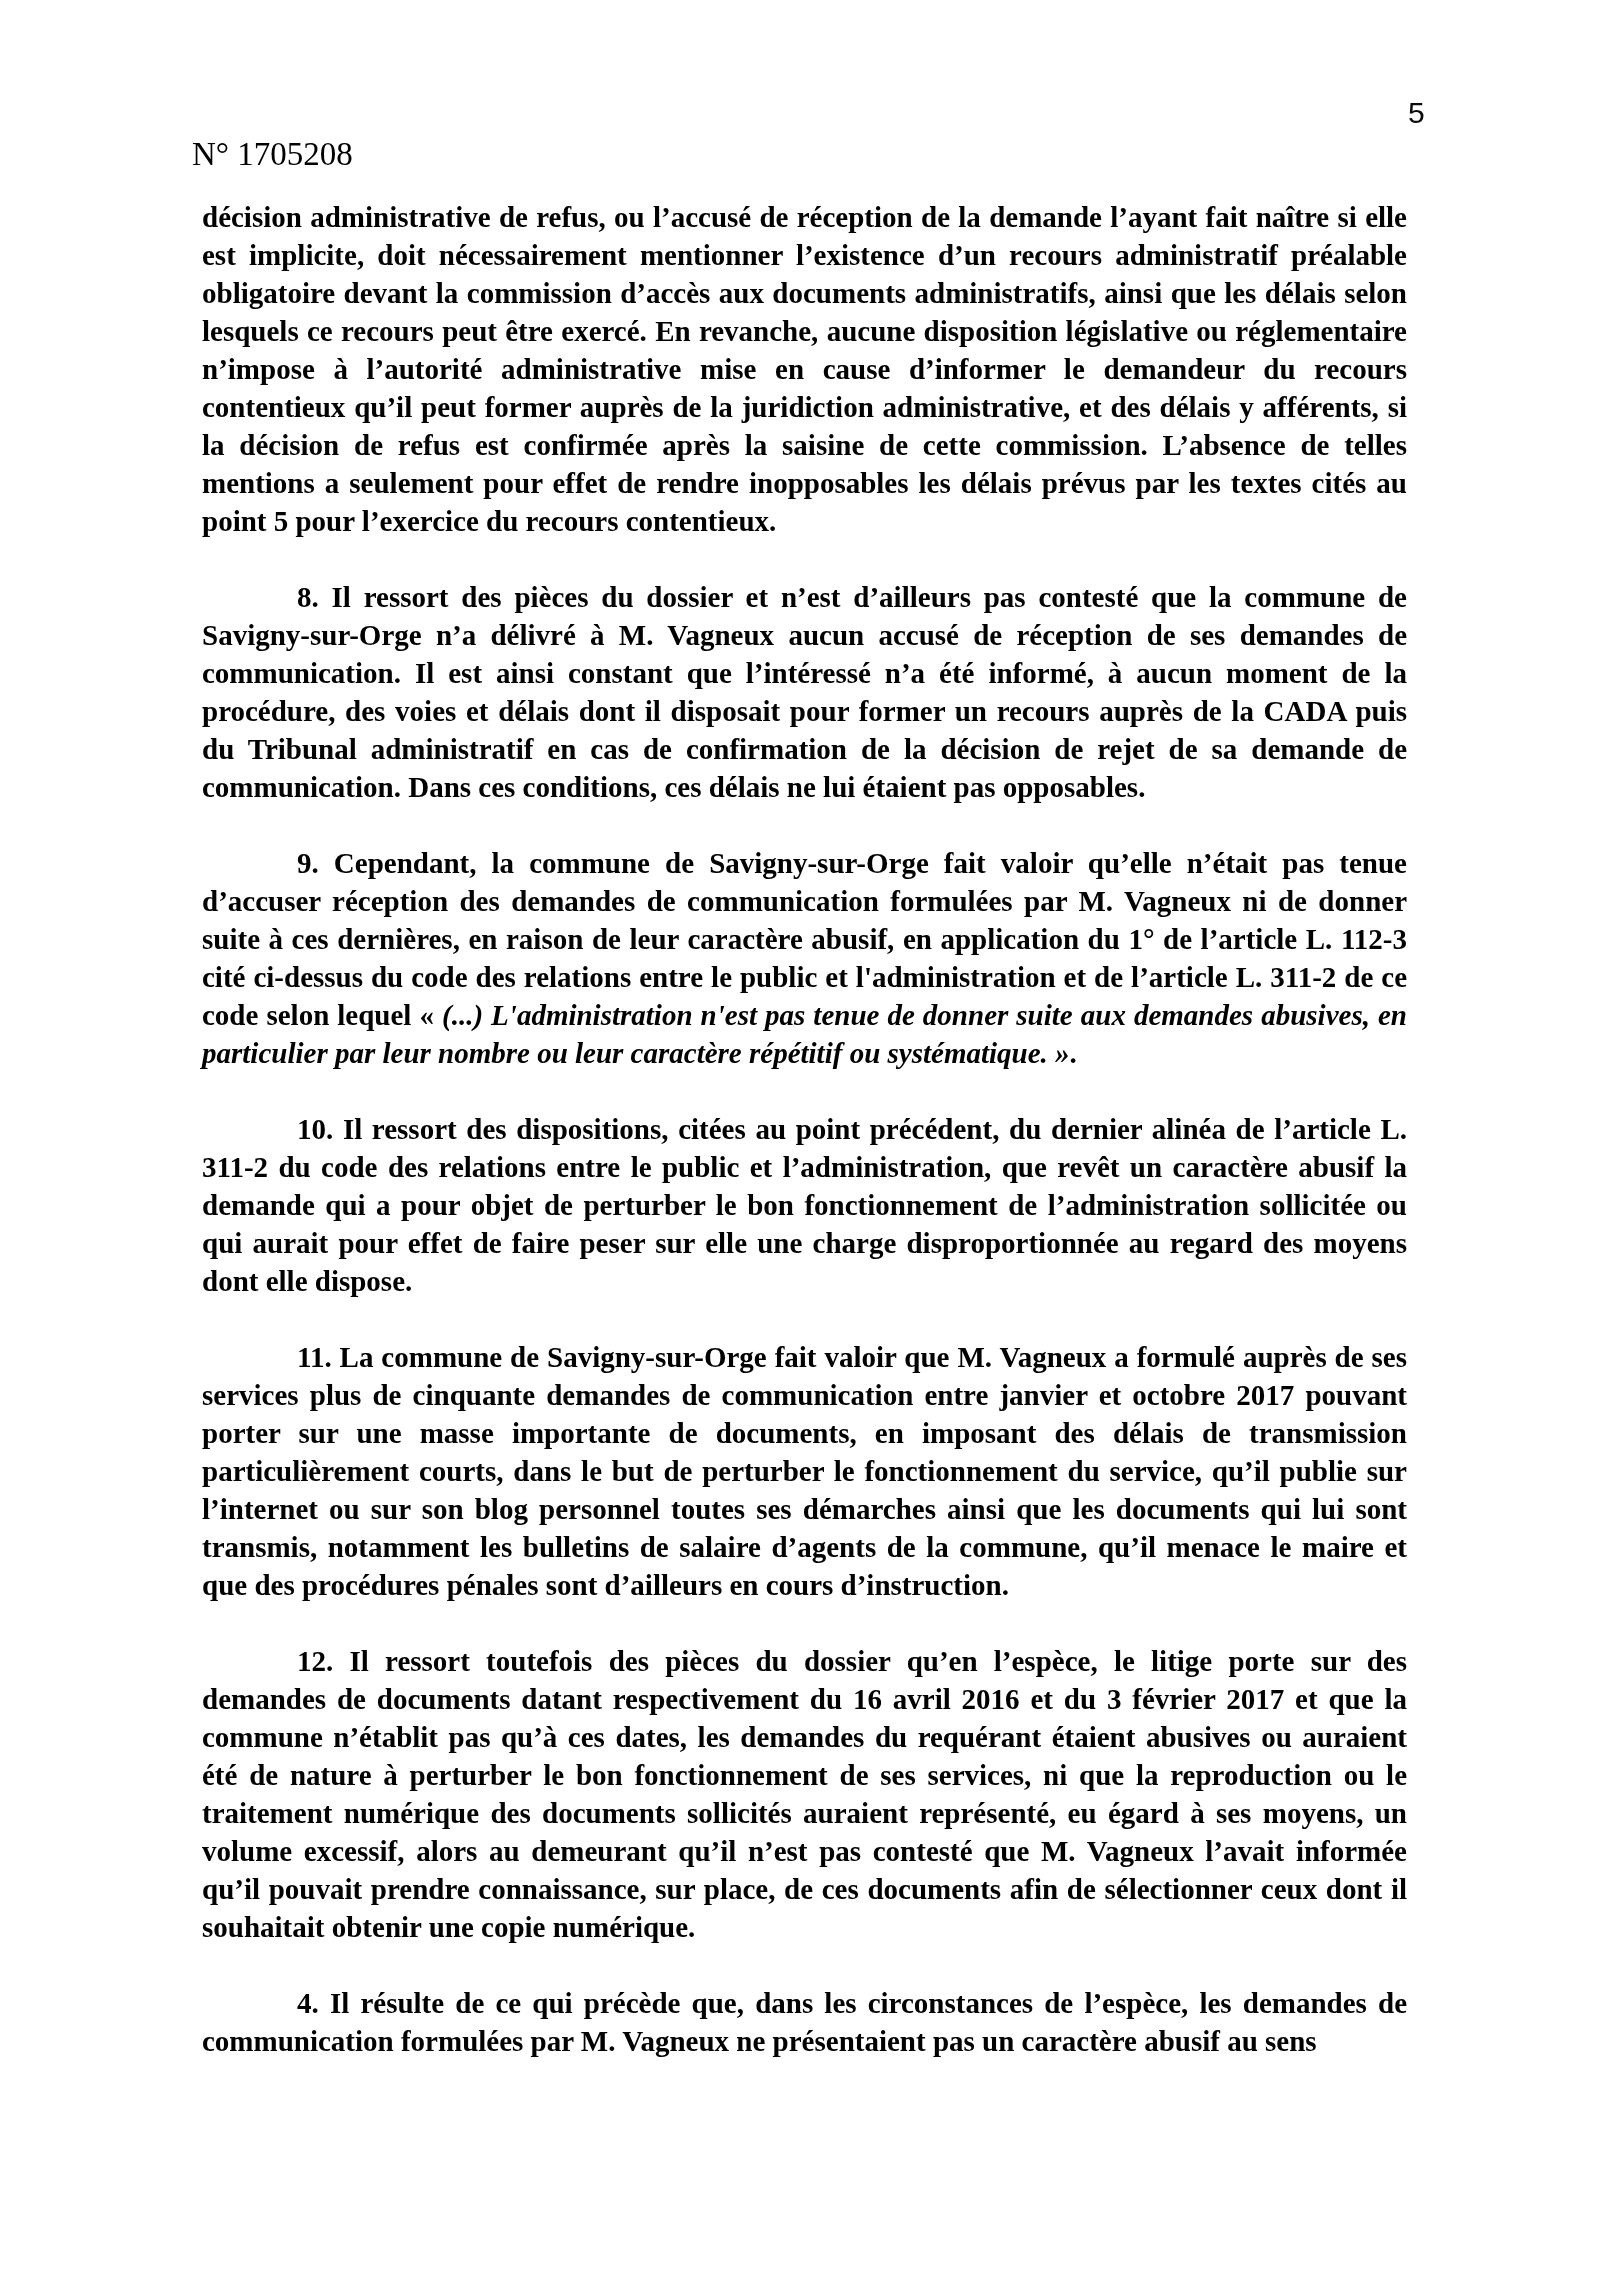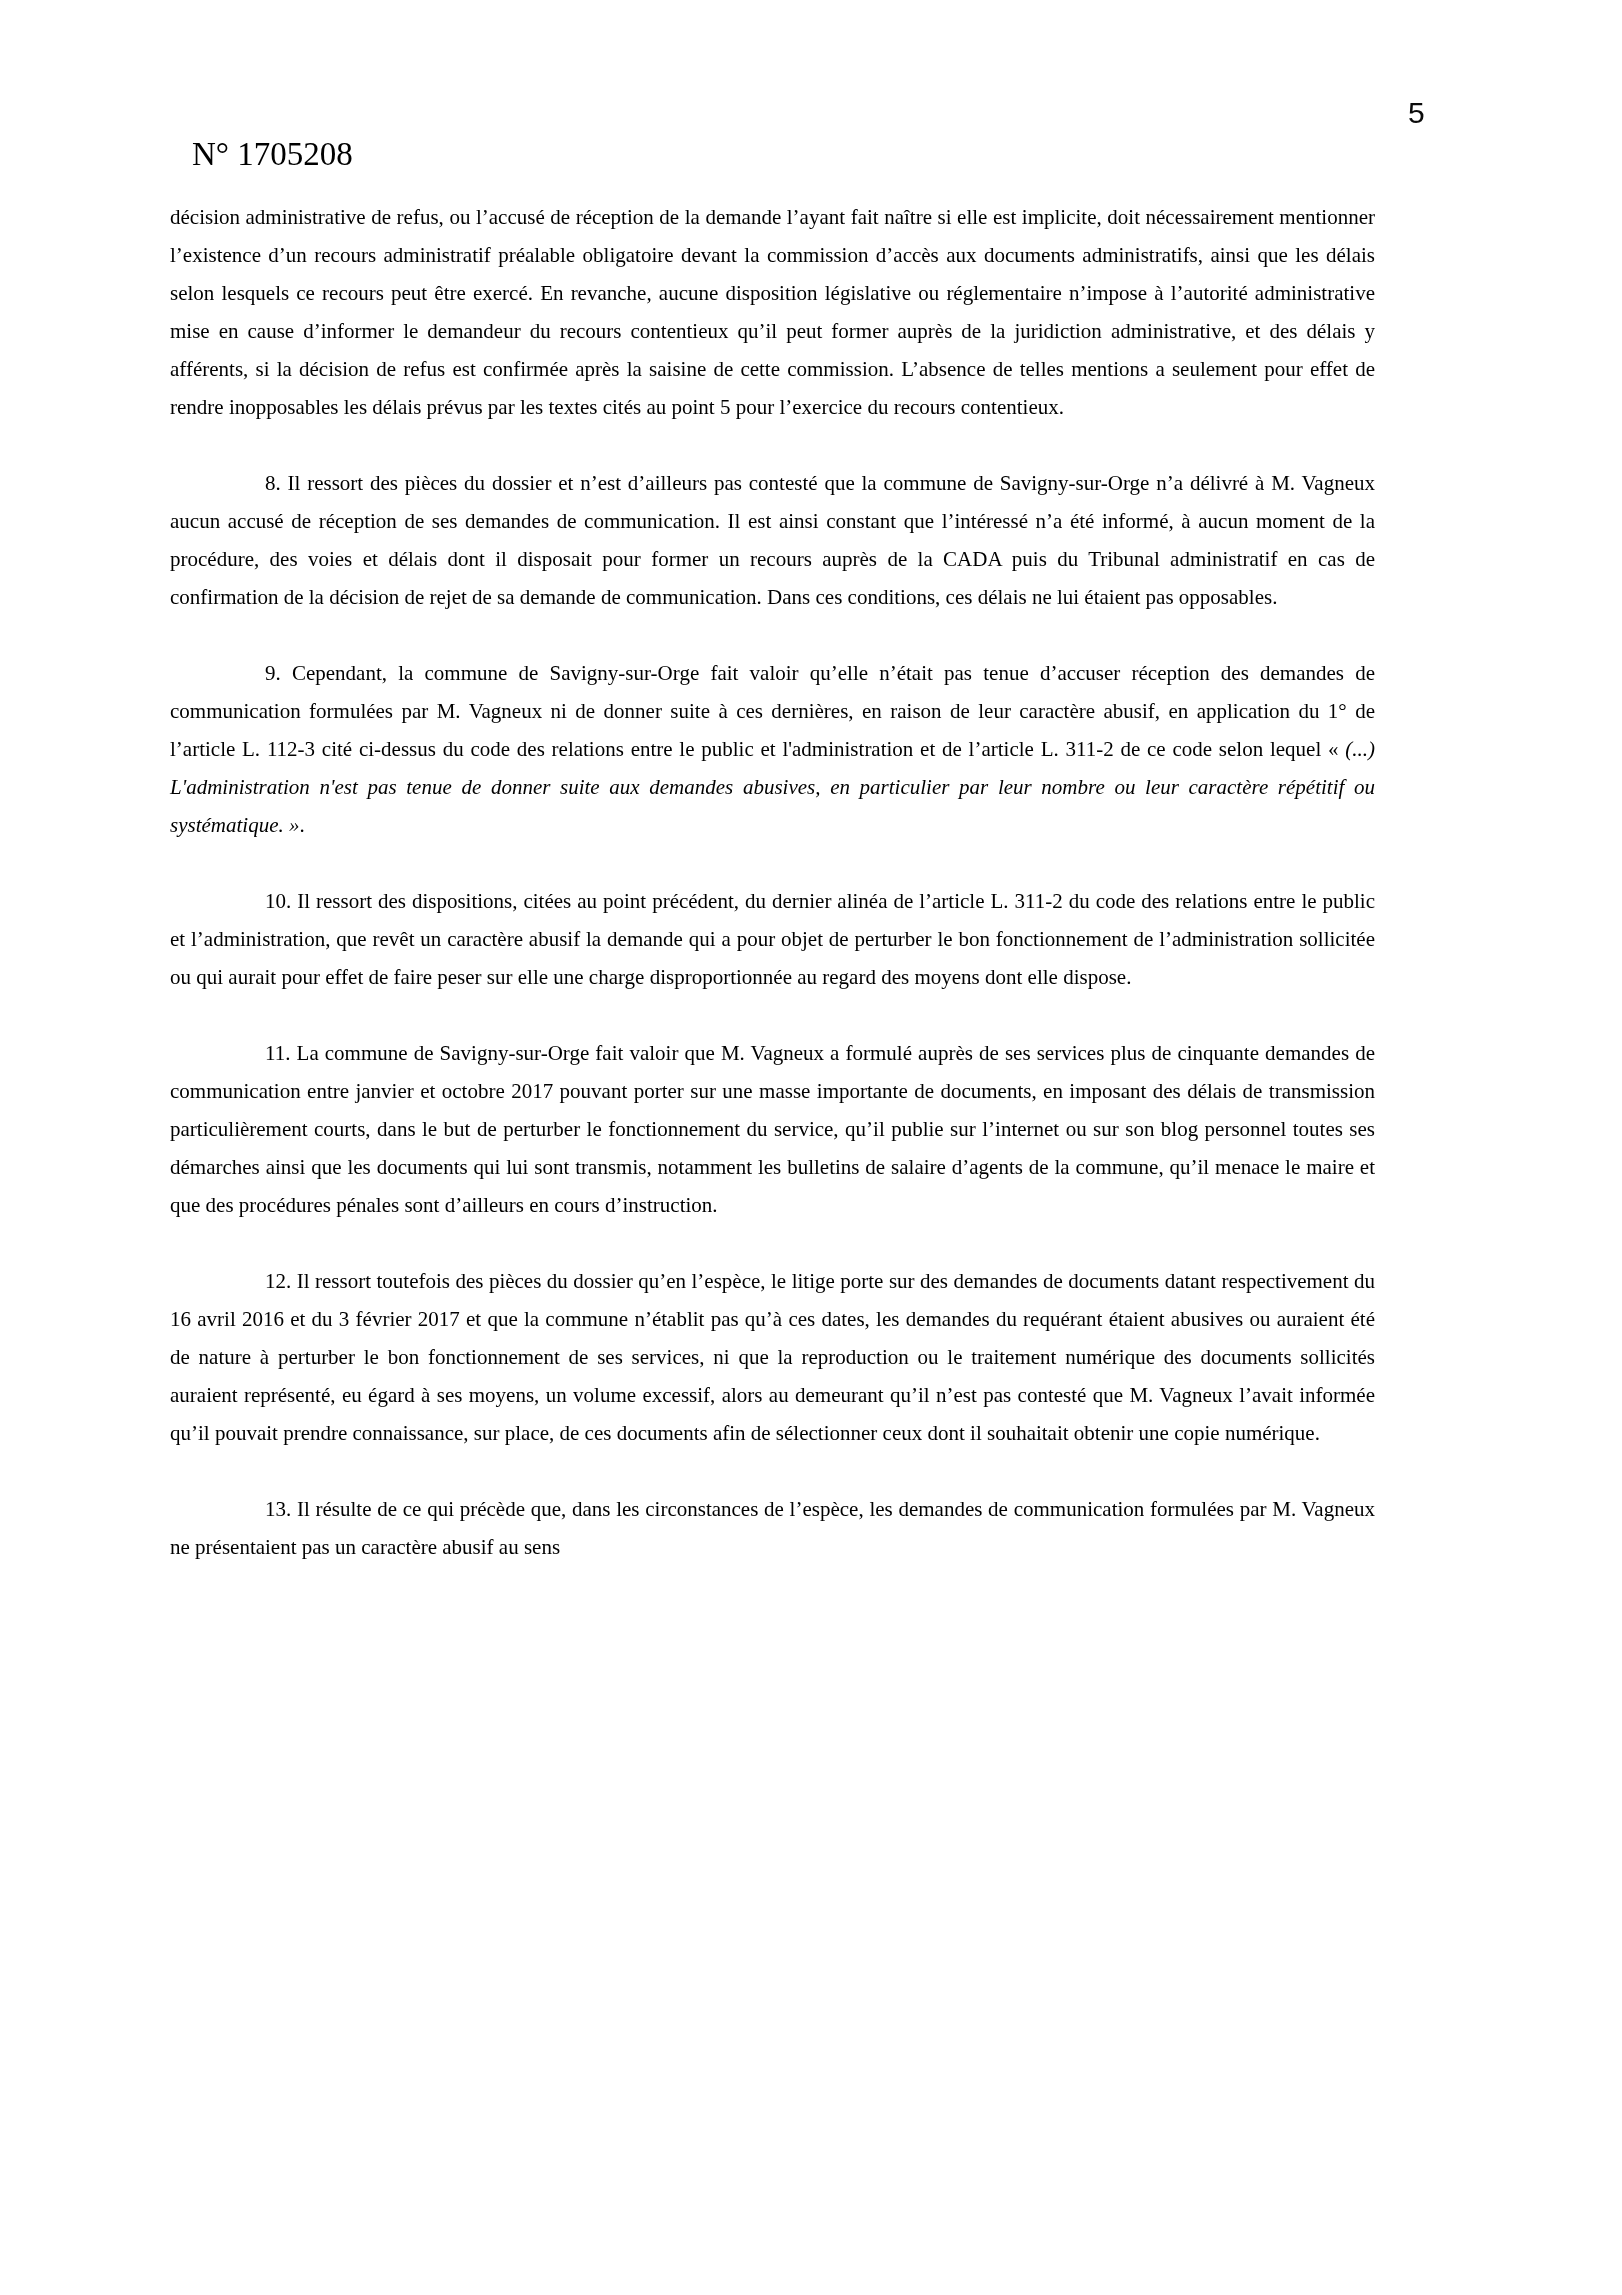--- a/index.html
+++ b/index.html
@@ -34,28 +34,29 @@
     left: 192px;
     top: 135px;
     font-family: "Liberation Serif", serif;
     font-size: 33px;
     line-height: 38px;
     color: #000000;
     white-space: nowrap;
   }
   .document-body {
     position: absolute;
-    left: 170px;
+    left: 202px;
     top: 198px;
     width: 1205px;
     font-family: "Liberation Serif", serif;
-    font-size: 21px;
+    font-size: 29px;
     line-height: 38px;
     text-align: justify;
     color: #000000;
+    font-weight: bold;
   }
   .document-body p.para {
     margin: 0 0 38px 0;
     padding: 0;
   }
   .document-body p.para.indent {
     text-indent: 95px;
   }
   .italic {
     font-style: italic;
@@ -67,16 +68,16 @@
 <div class="page">
   <div class="page-number">5</div>
   <div class="case-number">N° 1705208</div>
   <div class="document-body">
       <p class="para"><span>décision administrative de refus, ou l’accusé de réception de la demande l’ayant fait naître si elle est implicite, doit nécessairement mentionner l’existence d’un recours administratif préalable obligatoire devant la commission d’accès aux documents administratifs, ainsi que les délais selon lesquels ce recours peut être exercé. En revanche, aucune disposition législative ou réglementaire n’impose à l’autorité administrative mise en cause d’informer le demandeur du recours contentieux qu’il peut former auprès de la juridiction administrative, et des délais y afférents, si la décision de refus est confirmée après la saisine de cette commission. L’absence de telles mentions a seulement pour effet de rendre inopposables les délais prévus par les textes cités au point 5 pour l’exercice du recours contentieux.</span></p>
       <p class="para indent"><span>8. Il ressort des pièces du dossier et n’est d’ailleurs pas contesté que la commune de Savigny-sur-Orge n’a délivré à M. Vagneux aucun accusé de réception de ses demandes de communication. Il est ainsi constant que l’intéressé n’a été informé, à aucun moment de la procédure, des voies et délais dont il disposait pour former un recours auprès de la CADA puis du Tribunal administratif en cas de confirmation de la décision de rejet de sa demande de communication. Dans ces conditions, ces délais ne lui étaient pas opposables.</span></p>
       <p class="para indent"><span>9. Cependant, la commune de Savigny-sur-Orge fait valoir qu’elle n’était pas tenue d’accuser réception des demandes de communication formulées par M. Vagneux ni de donner suite à ces dernières, en raison de leur caractère abusif, en application du 1° de l’article L. 112-3 cité ci-dessus du code des relations entre le public et l'administration et de l’article L. 311-2 de ce code selon lequel « </span><span class="italic">(...) L'administration n'est pas tenue de donner suite aux demandes abusives, en particulier par leur nombre ou leur caractère répétitif ou systématique. »</span><span>.</span></p>
       <p class="para indent"><span>10. Il ressort des dispositions, citées au point précédent, du dernier alinéa de l’article L. 311-2 du code des relations entre le public et l’administration, que revêt un caractère abusif la demande qui a pour objet de perturber le bon fonctionnement de l’administration sollicitée ou qui aurait pour effet de faire peser sur elle une charge disproportionnée au regard des moyens dont elle dispose.</span></p>
       <p class="para indent"><span>11. La commune de Savigny-sur-Orge fait valoir que M. Vagneux a formulé auprès de ses services plus de cinquante demandes de communication entre janvier et octobre 2017 pouvant porter sur une masse importante de documents, en imposant des délais de transmission particulièrement courts, dans le but de perturber le fonctionnement du service, qu’il publie sur l’internet ou sur son blog personnel toutes ses démarches ainsi que les documents qui lui sont transmis, notamment les bulletins de salaire d’agents de la commune, qu’il menace le maire et que des procédures pénales sont d’ailleurs en cours d’instruction.</span></p>
       <p class="para indent"><span>12. Il ressort toutefois des pièces du dossier qu’en l’espèce, le litige porte sur des demandes de documents datant respectivement du 16 avril 2016 et du 3 février 2017 et que la commune n’établit pas qu’à ces dates, les demandes du requérant étaient abusives ou auraient été de nature à perturber le bon fonctionnement de ses services, ni que la reproduction ou le traitement numérique des documents sollicités auraient représenté, eu égard à ses moyens, un volume excessif, alors au demeurant qu’il n’est pas contesté que M. Vagneux l’avait informée qu’il pouvait prendre connaissance, sur place, de ces documents afin de sélectionner ceux dont il souhaitait obtenir une copie numérique.</span></p>
-      <p class="para indent"><span>13. Il résulte de ce qui précède que, dans les circonstances de l’espèce, les demandes de communication formulées par M. Vagneux ne présentaient pas un caractère abusif au sens</span></p>
+      <p class="para indent"><span>4. Il résulte de ce qui précède que, dans les circonstances de l’espèce, les demandes de communication formulées par M. Vagneux ne présentaient pas un caractère abusif au sens</span></p>
     </div>
 </div>
 
 
 </body></html>

